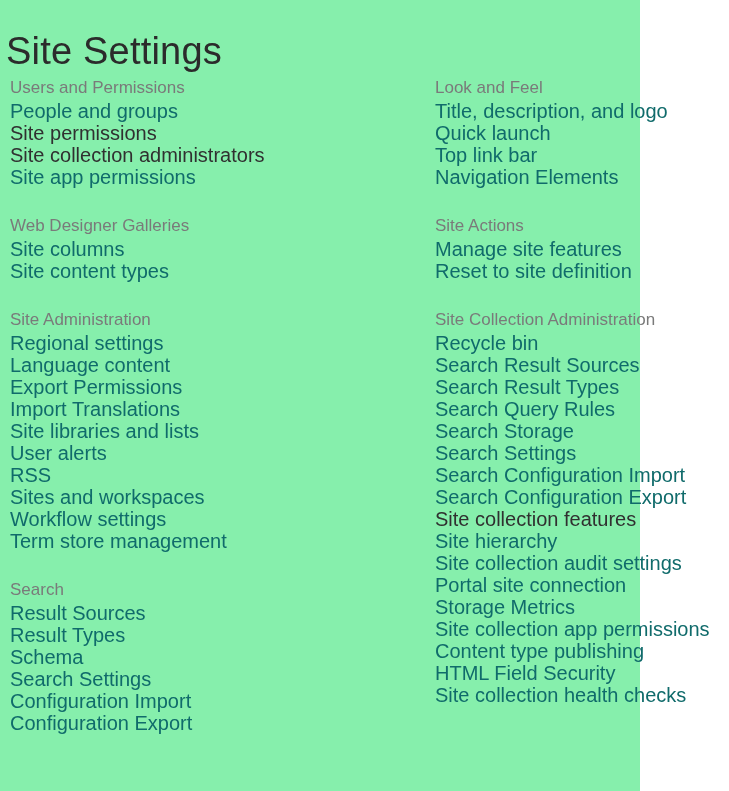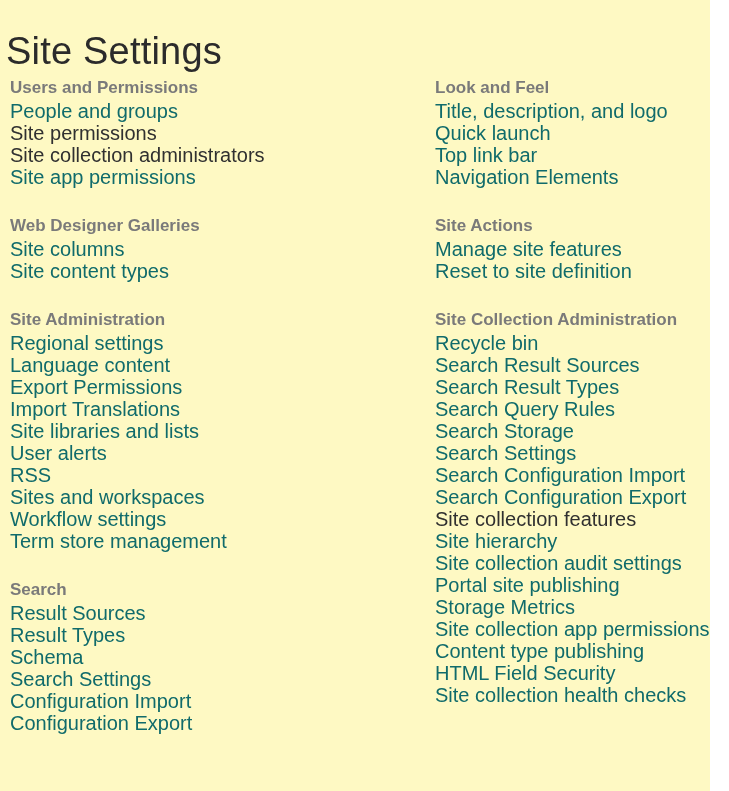--- a/index.html
+++ b/index.html
@@ -10,23 +10,23 @@
   body {
     width: 729px;
     height: 791px;
     overflow: hidden;
     font-family: "Liberation Sans", sans-serif;
     -webkit-font-smoothing: antialiased;
   }
 
   #page {
     position: relative;
-    width: 710px;
+    width: 640px;
     height: 791px;
-    background: #fef9c3;
+    background: #86efac;
   }
 
   
   .page-title {
     position: absolute;
     left: 6px;
     top: 0px;
     font-size: 38px;
     line-height: 52px;
     font-weight: 300;
@@ -51,21 +51,21 @@
 
   
   .section {
     margin: 0 0 26px 0;
   }
   .section:last-child { margin-bottom: 0; }
 
   .section-heading {
     font-size: 17px;
     line-height: 23px;
-    font-weight: 700;
+    font-weight: 400;
     color: #7a7a7a;
     white-space: nowrap;
     margin-bottom: 1px;
   }
 
   .link-list {
     list-style: none;
     margin: 0;
     padding: 0;
   }
@@ -241,21 +241,21 @@
             <li>
               <a class="settings-link visited" href="#">Site collection features</a>
             </li>
             <li>
               <a class="settings-link" href="#">Site hierarchy</a>
             </li>
             <li>
               <a class="settings-link" href="#">Site collection audit settings</a>
             </li>
             <li>
-              <a class="settings-link" href="#">Portal site publishing</a>
+              <a class="settings-link" href="#">Portal site connection</a>
             </li>
             <li>
               <a class="settings-link" href="#">Storage Metrics</a>
             </li>
             <li>
               <a class="settings-link" href="#">Site collection app permissions</a>
             </li>
             <li>
               <a class="settings-link" href="#">Content type publishing</a>
             </li>

